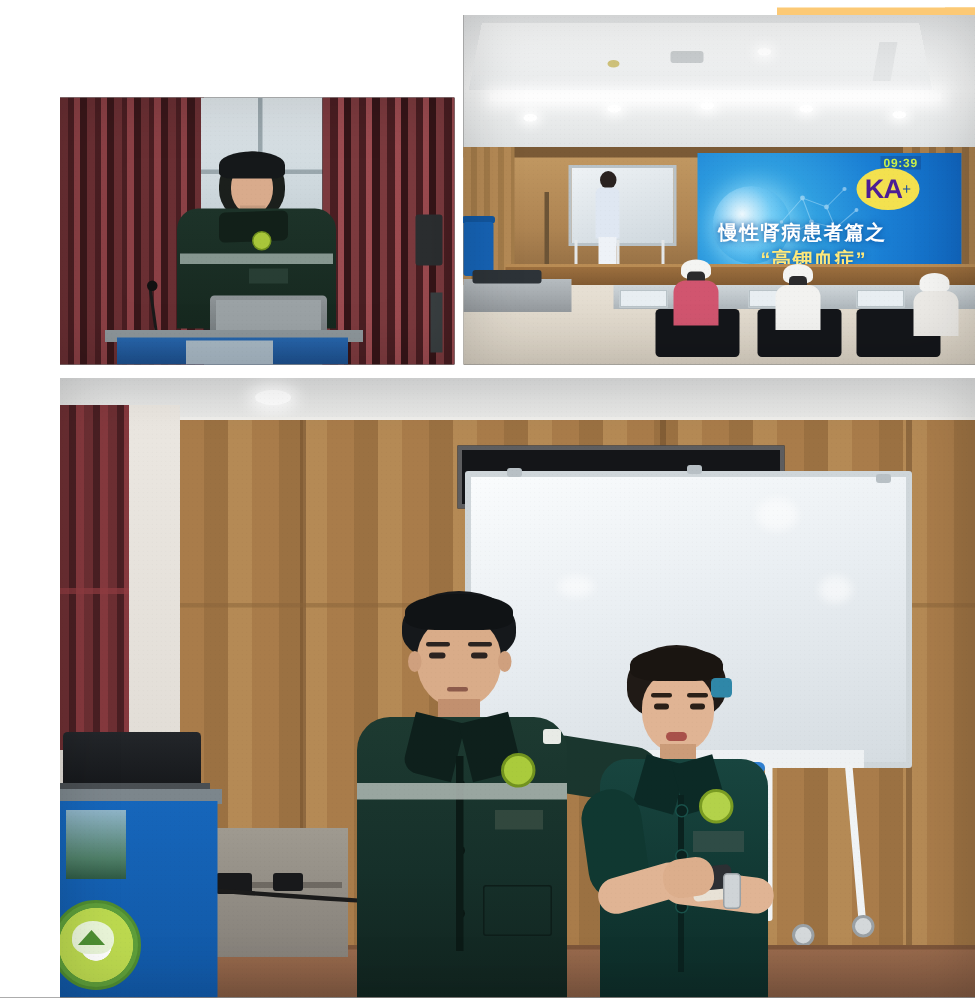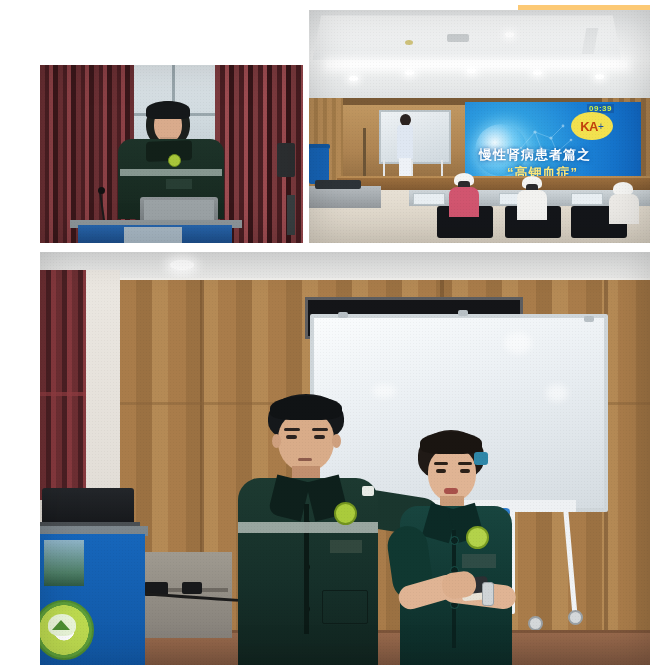--- a/index.html
+++ b/index.html
@@ -88,21 +88,21 @@
   .lh-wb-leg{position:absolute;width:2px;height:22px;background:#e4e7e9;}
   .lh-screen{position:absolute;left:156px;top:92px;width:176px;height:84px;
     background:radial-gradient(circle at 24% 58%,#5ec8f2 0%,#2f9ee0 28%,#1a7fd4 58%,#0f63bd 100%);
     overflow:hidden;}
   .lh-scr-orb{position:absolute;left:10px;top:22px;width:52px;height:52px;border-radius:50%;
     background:radial-gradient(circle at 38% 36%,rgba(255,255,255,.9),rgba(160,225,255,.45) 42%,rgba(40,140,220,.05) 72%);
     box-shadow:0 0 16px rgba(180,235,255,.6);}
   .lh-scr-net{position:absolute;left:52px;top:16px;width:60px;height:46px;opacity:.55;}
   .lh-ka{position:absolute;left:106px;top:10px;width:42px;height:28px;border-radius:50%;
     background:#f3e14f;display:flex;align-items:center;justify-content:center;}
-  .lh-ka span{font-weight:bold;font-size:13px;color:#c2410c;letter-spacing:-.5px;}
+  .lh-ka span{font-weight:bold;font-size:18px;color:#4c1d95;letter-spacing:-.5px;}
   .lh-ka sup{font-size:10px;color:#1a4fa0;}
   .lh-time{position:absolute;left:122px;top:2px;font-size:8px;font-weight:bold;
     color:#c9f04a;background:rgba(20,70,140,.45);padding:0 2px;letter-spacing:.5px;}
   .lh-line1{position:absolute;left:14px;top:44px;width:100%;font-size:13px;font-weight:bold;
     color:#fff;text-shadow:0 0 4px rgba(0,60,140,.9);letter-spacing:1px;}
   .lh-line2{position:absolute;left:42px;top:62px;font-size:13px;font-weight:bold;
     color:#ffe97a;text-shadow:0 0 4px rgba(0,60,140,.9);letter-spacing:1px;}
   .lh-presenter{position:absolute;left:88px;top:104px;width:16px;height:64px;}
   .lh-p-head{position:absolute;left:3px;top:0;width:11px;height:12px;border-radius:50%;background:#2a2220;}
   .lh-p-body{position:absolute;left:0;top:11px;width:16px;height:34px;background:#dfe7f2;border-radius:4px 4px 0 0;}

